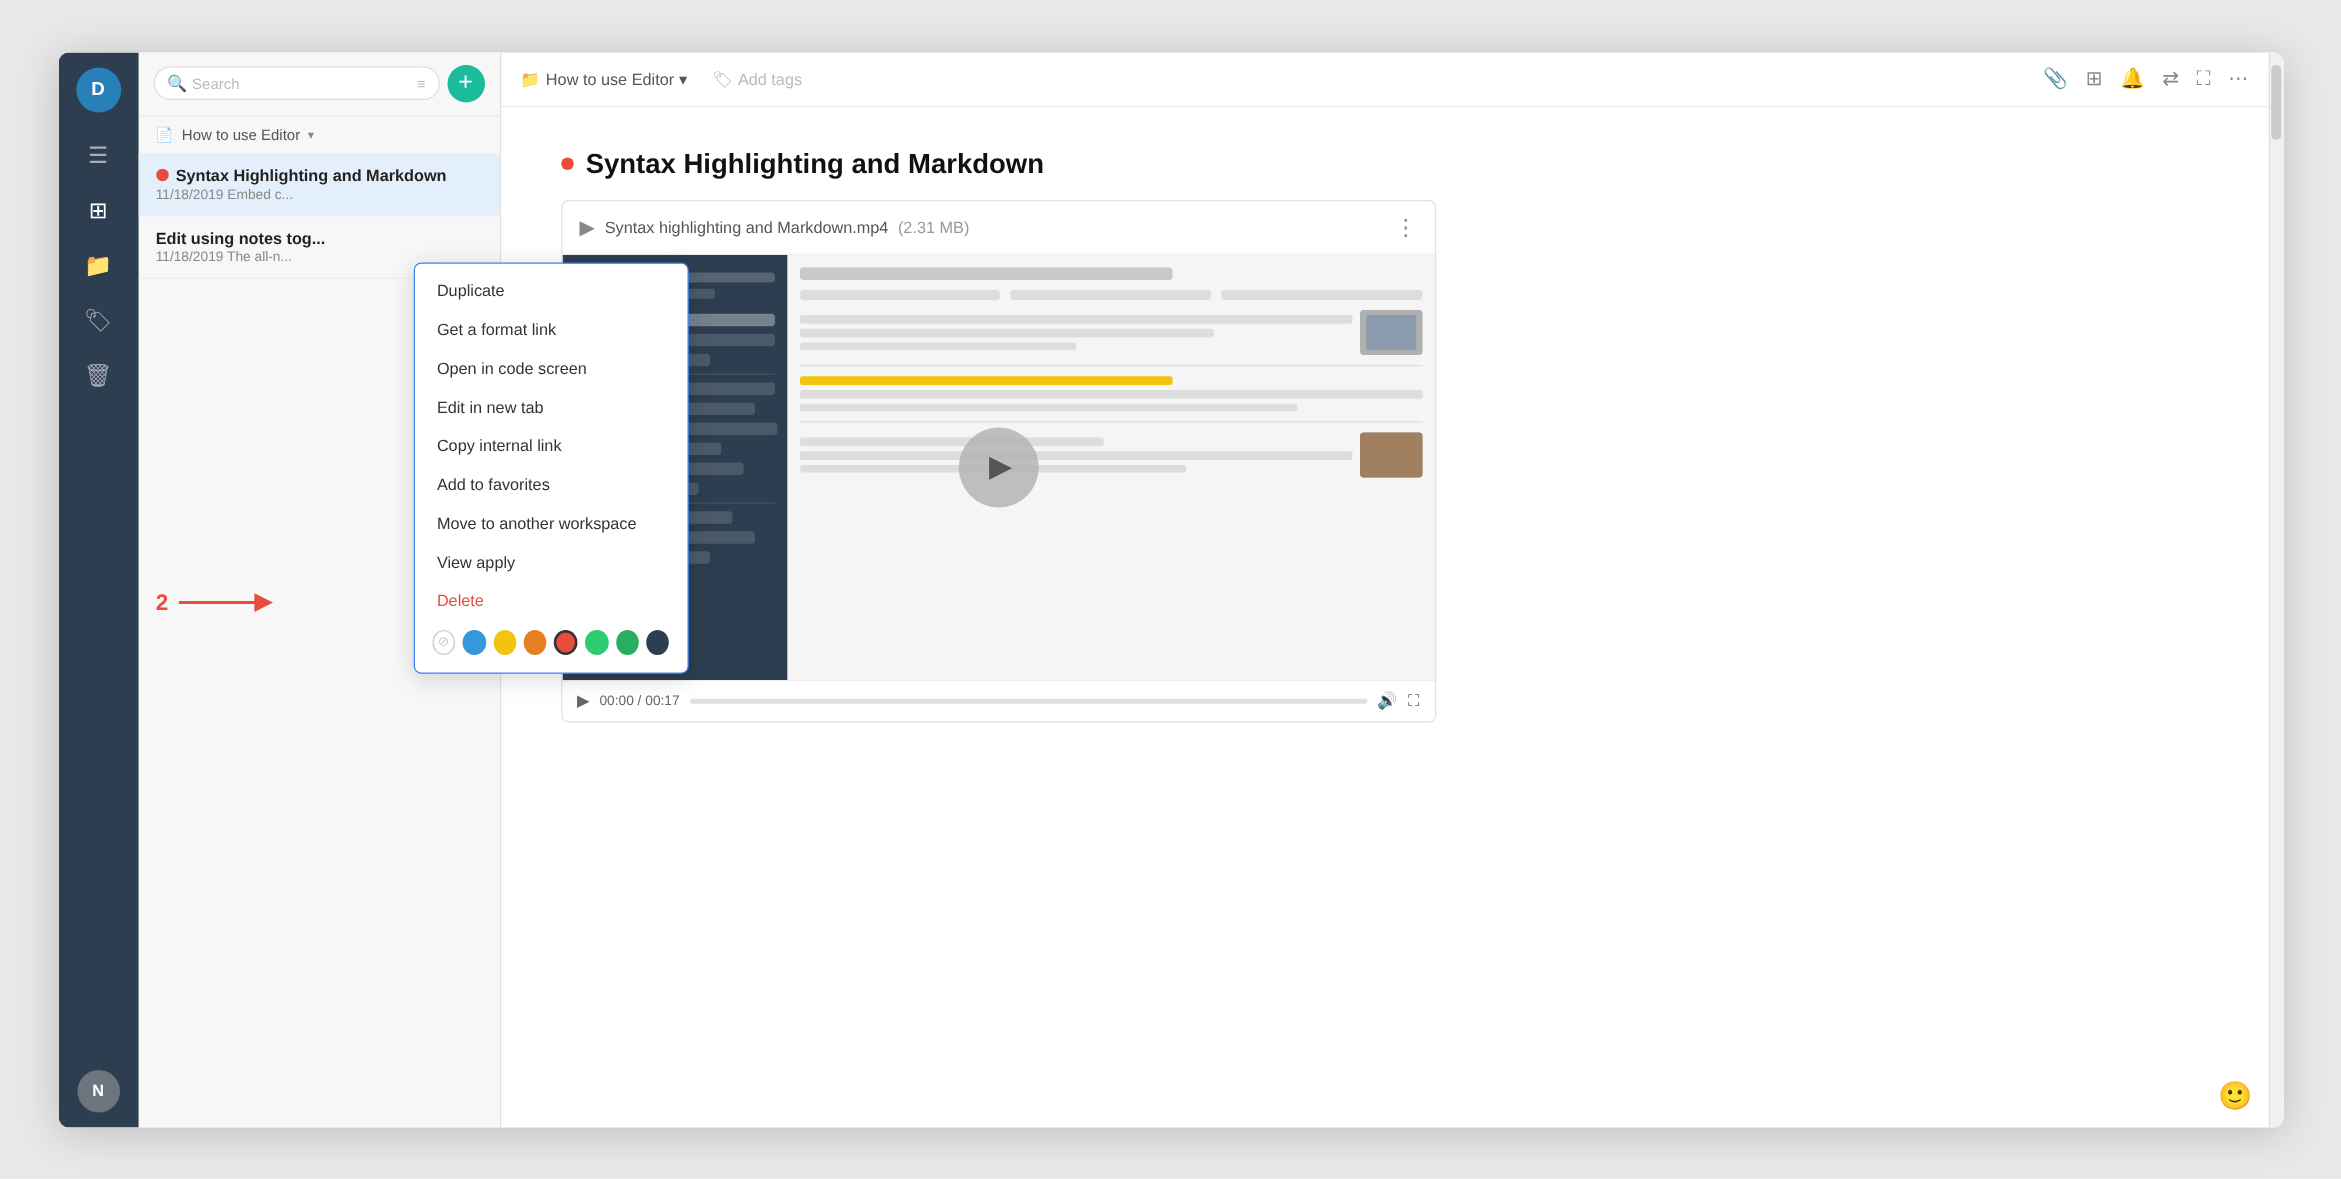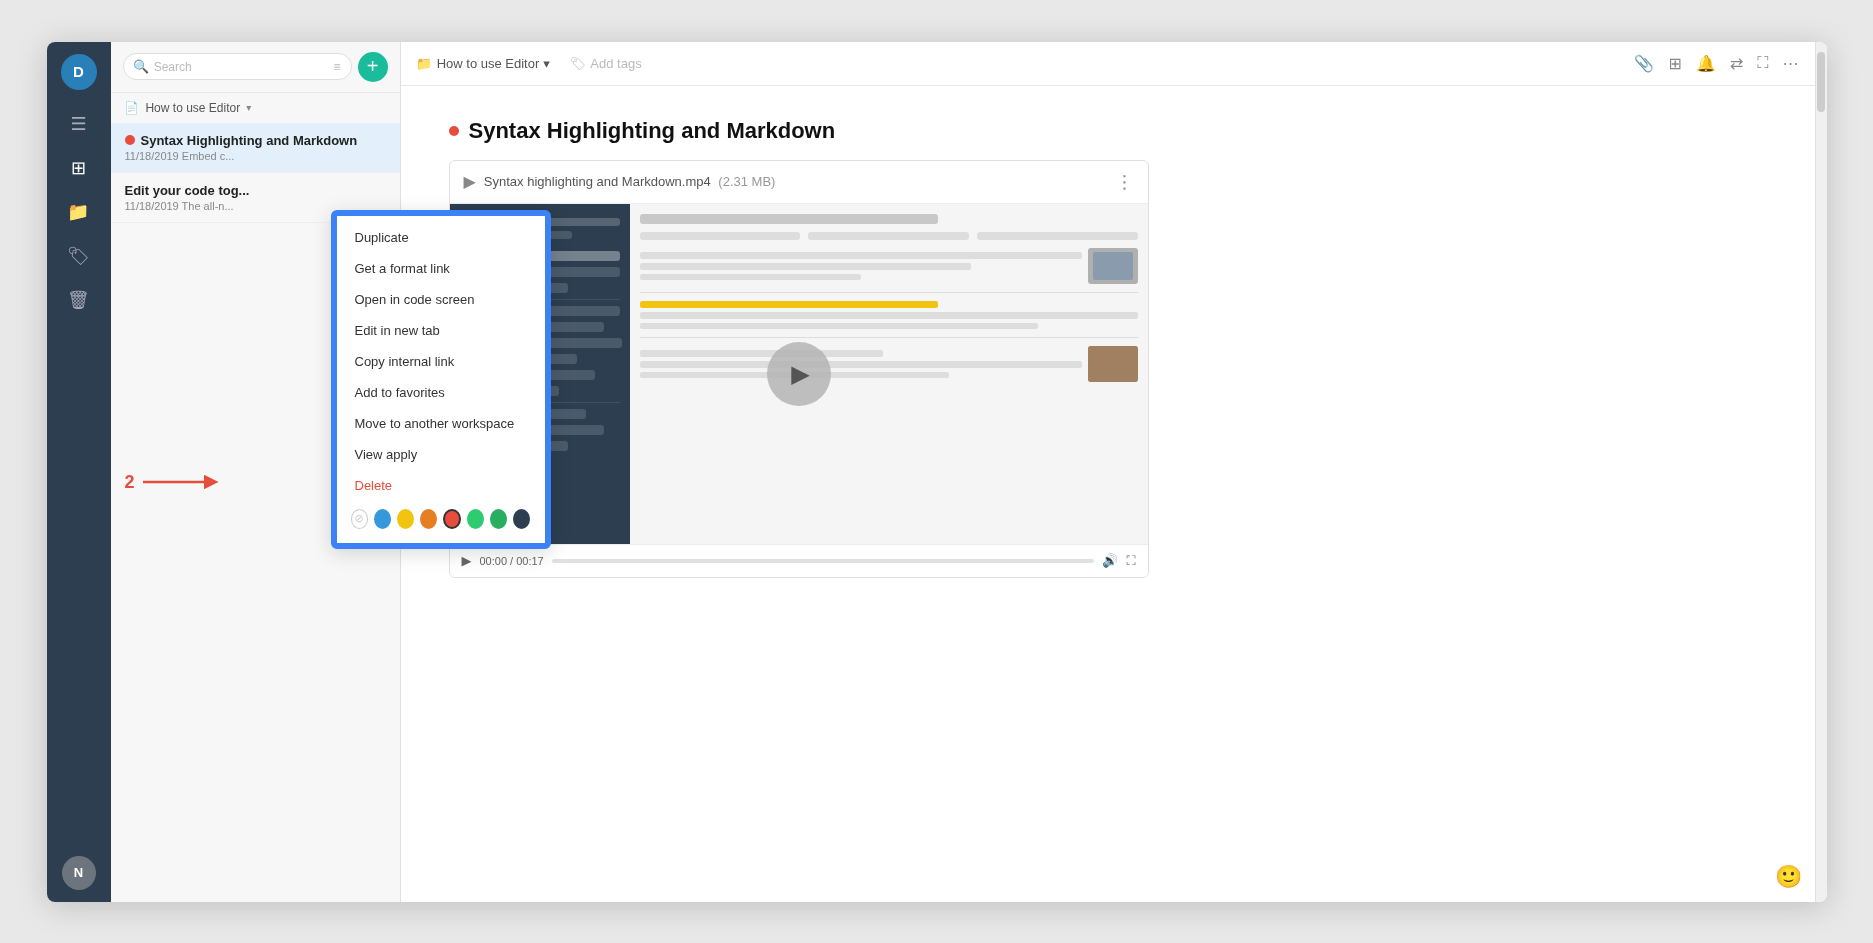--- a/index.html
+++ b/index.html
@@ -114,21 +114,21 @@
     .note-meta {
       font-size: 11px; color: #888; margin-top: 2px;
     }
 
     
     .context-menu {
       position: absolute;
       top: 168px;
       left: 220px;
       background: #fff;
-      border: 6px solid #3b82f6;
+      border: 1px solid #3b82f6;
       border-radius: 6px;
       box-shadow: 0 4px 20px rgba(0,0,0,0.15);
       z-index: 100;
       width: 220px;
       padding: 6px 0;
     }
     .context-menu-item {
       padding: 8px 18px;
       font-size: 13px;
       color: #333;
@@ -336,21 +336,21 @@
         <span>Syntax Highlighting and Markdown</span>
       </div>
       <div class="note-meta">
         <span>11/18/2019</span>
         <span>Embed c...</span>
       </div>
     </div>
 
     <div class="note-item">
       <div class="note-item-title">
-        <span>Edit your code tog...</span>
+        <span>Edit using notes tog...</span>
       </div>
       <div class="note-meta">
         <span>11/18/2019</span>
         <span>The all-n...</span>
       </div>
     </div>
 
 
     <div class="context-menu">
       <div class="context-menu-item">Duplicate</div>

